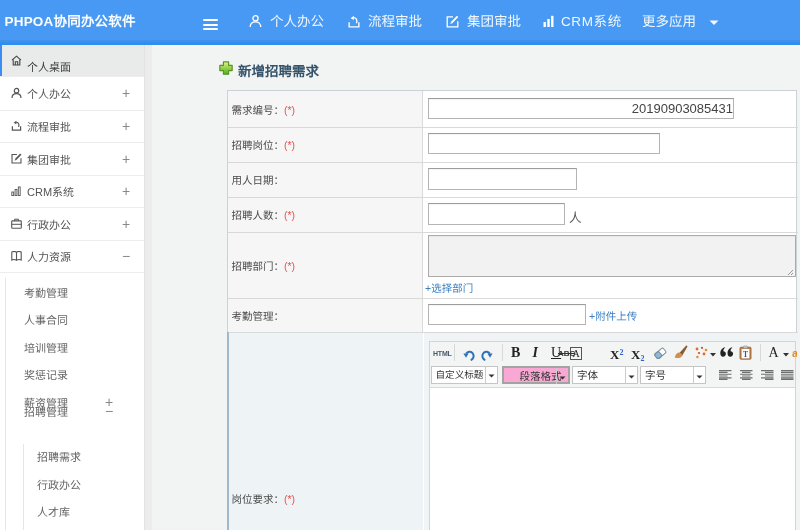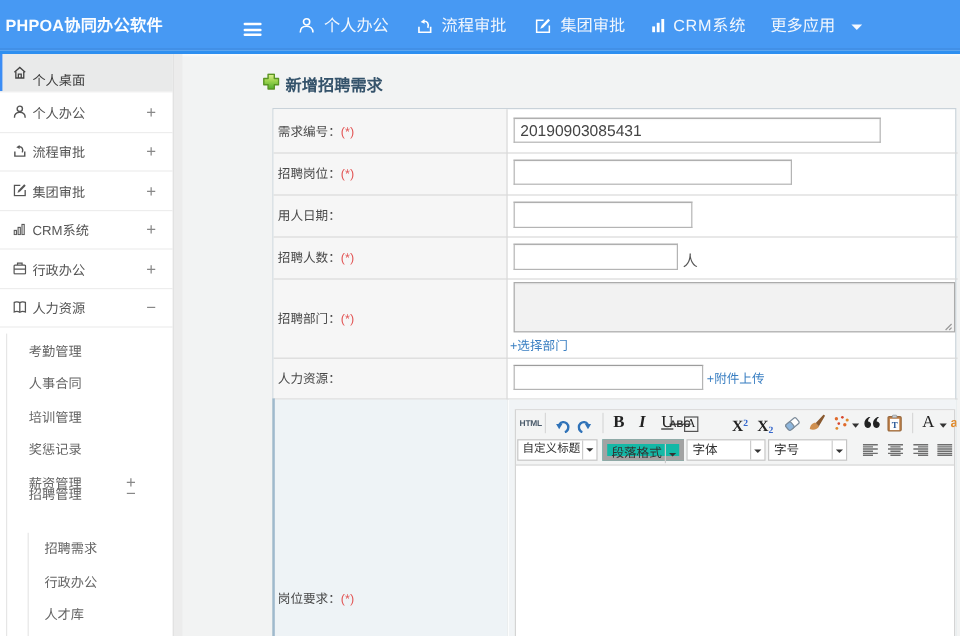--- a/index.html
+++ b/index.html
@@ -30,21 +30,21 @@
 
   
   #hdrtxt { position:absolute; left:238px; top:60px; font-size:13.5px; font-weight:bold; color:#35536b; }
 
   
   #tbl { position:absolute; left:227px; top:90px; width:570px; height:442px; border:1px solid #c9d2d9; background:#fff; }
   #lblcol { position:absolute; left:0; top:0; width:195px; height:441px; background:#f6f6f6; border-right:1px solid #d9d9d9; }
   .rowb { position:absolute; left:0; width:570px; height:1px; background:#d9d9d9; }
   .lbl { position:absolute; z-index:3; left:4.5px; font-size:10.5px; color:#4a4a4a; white-space:nowrap; transform:translateY(-50%); }
   .lbl .star { color:#e25454; }
-  .inp { position:absolute; background:#fff; border:1px solid #b4b4b4; border-top-color:#9c9c9c; box-shadow:inset 0 1px 1px rgba(0,0,0,.04); }
+  .inp { position:absolute; background:#fff; border:1px solid #b4b4b4; border-top-color:#9c9c9c; box-shadow:inset 0 1px 1px rgba(0,0,0,.04);text-align:right; }
   .lnk { position:absolute; font-size:10.5px; color:#3a7fc2; white-space:nowrap; transform:translateY(-50%); }
 </style>
 </head>
 <body>
 
 <div id="topbar">
   <div class="logo">PHPOA协同办公软件</div>
   <div class="burger">
       <i style="top:0"></i>
       <i style="top:4.5px"></i>
@@ -210,21 +210,21 @@
   <div class="rowb" style="top:141px"></div>
   <div class="rowb" style="top:206.5px"></div>
   <div class="rowb" style="top:240.5px"></div>
 </div>
 
 <div class="lbl" style="left:231.5px;top:108.5px">需求编号：<span class="star">(*)</span></div>
 <div class="lbl" style="left:231.5px;top:144px">招聘岗位：<span class="star">(*)</span></div>
 <div class="lbl" style="left:231.5px;top:179.3px">用人日期：</div>
 <div class="lbl" style="left:231.5px;top:214.3px">招聘人数：<span class="star">(*)</span></div>
 <div class="lbl" style="left:231.5px;top:264.5px">招聘部门：<span class="star">(*)</span></div>
-<div class="lbl" style="left:231.5px;top:314.5px">人力资源：</div>
+<div class="lbl" style="left:231.5px;top:314.5px">考勤管理：</div>
 <div class="lbl" style="left:231.5px;top:497.5px">岗位要求：<span class="star">(*)</span></div>
 
 <div class="inp" style="left:428px;top:97.5px;width:306px;height:21.5px;font-size:13px;color:#444;line-height:20.5px;padding-left:4.5px;">20190903085431</div>
 <div class="inp" style="left:428px;top:132.5px;width:232px;height:21.5px"></div>
 <div class="inp" style="left:428px;top:168px;width:149px;height:21.5px"></div>
 <div class="inp" style="left:428px;top:203px;width:137px;height:21.5px"></div>
 <div class="abs" style="left:569px;top:207px;font-size:12.5px;color:#555">人</div>
 <div class="inp" style="left:428px;top:235px;width:368px;height:42px;background:#f2f2f2;border-color:#ababab;"></div>
 <svg class="abs" style="left:787px;top:269px" width="7" height="7">
     <path d="M6 1 L1 6 M6 4 L4 6" stroke="#999" stroke-width="1"></path>
@@ -305,21 +305,21 @@
 
 <div class="abs" style="left:768.5px;top:345px;font-family:'Liberation Serif',serif;font-size:14px;color:#222">A</div>
 <svg class="abs" style="left:782px;top:352px" width="8" height="5">
     <path d="M1 1 L4 4.5 L7 1 Z" fill="#333"></path>
   </svg>
 <div class="abs" style="left:792px;top:347px;font-size:11px;font-weight:bold;color:#e08a2b;width:5px;overflow:hidden">a</div>
 
 <div class="abs" style="left:431px;top:365.5px;width:67px;height:18px;background:#fff;border:1px solid #c5c5c5;font-size:9.6px;color:#333;line-height:16px;padding-left:3.5px">自定义标题<span style="position:absolute;right:0;top:0;width:12px;height:16px;border-left:1px solid #ccc;text-align:center"><svg width="7" height="4" style="margin-top:6px">
         <path d="M0.5 0.5 L3.5 3.5 L6.5 0.5 Z" fill="#333"></path>
       </svg></span></div>
-<div class="abs" style="left:501.5px;top:365.5px;width:68px;height:18px;background:#14b8a6;border:4px solid #a3a3a3;font-size:10.5px;color:#333;line-height:16px;padding-left:4px">段落格式<span style="position:absolute;right:0;top:0;width:12px;height:16px;border-left:1px solid #ccc;text-align:center"><svg width="7" height="4" style="margin-top:6px">
+<div class="abs" style="left:501.5px;top:365.5px;width:68px;height:18px;background:#f9a8d4;border:2px solid #a3a3a3;font-size:10.5px;color:#333;line-height:16px;padding-left:16px">段落格式<span style="position:absolute;right:0;top:0;width:12px;height:16px;border-left:1px solid #ccc;text-align:center"><svg width="7" height="4" style="margin-top:6px">
         <path d="M0.5 0.5 L3.5 3.5 L6.5 0.5 Z" fill="#333"></path>
       </svg></span></div>
 <div class="abs" style="left:572px;top:365.5px;width:66px;height:18px;background:#fff;border:1px solid #c5c5c5;font-size:10.5px;color:#333;line-height:16px;padding-left:4px">字体<span style="position:absolute;right:0;top:0;width:12px;height:16px;border-left:1px solid #ccc;text-align:center"><svg width="7" height="4" style="margin-top:6px">
         <path d="M0.5 0.5 L3.5 3.5 L6.5 0.5 Z" fill="#333"></path>
       </svg></span></div>
 <div class="abs" style="left:640px;top:365.5px;width:66px;height:18px;background:#fff;border:1px solid #c5c5c5;font-size:10.5px;color:#333;line-height:16px;padding-left:4px">字号<span style="position:absolute;right:0;top:0;width:12px;height:16px;border-left:1px solid #ccc;text-align:center"><svg width="7" height="4" style="margin-top:6px">
         <path d="M0.5 0.5 L3.5 3.5 L6.5 0.5 Z" fill="#333"></path>
       </svg></span></div>
 
 <svg class="abs" style="left:719px;top:369.5px" width="13" height="10" viewBox="0 0 13 10" stroke="#6e6e6e" stroke-width="1.15">

